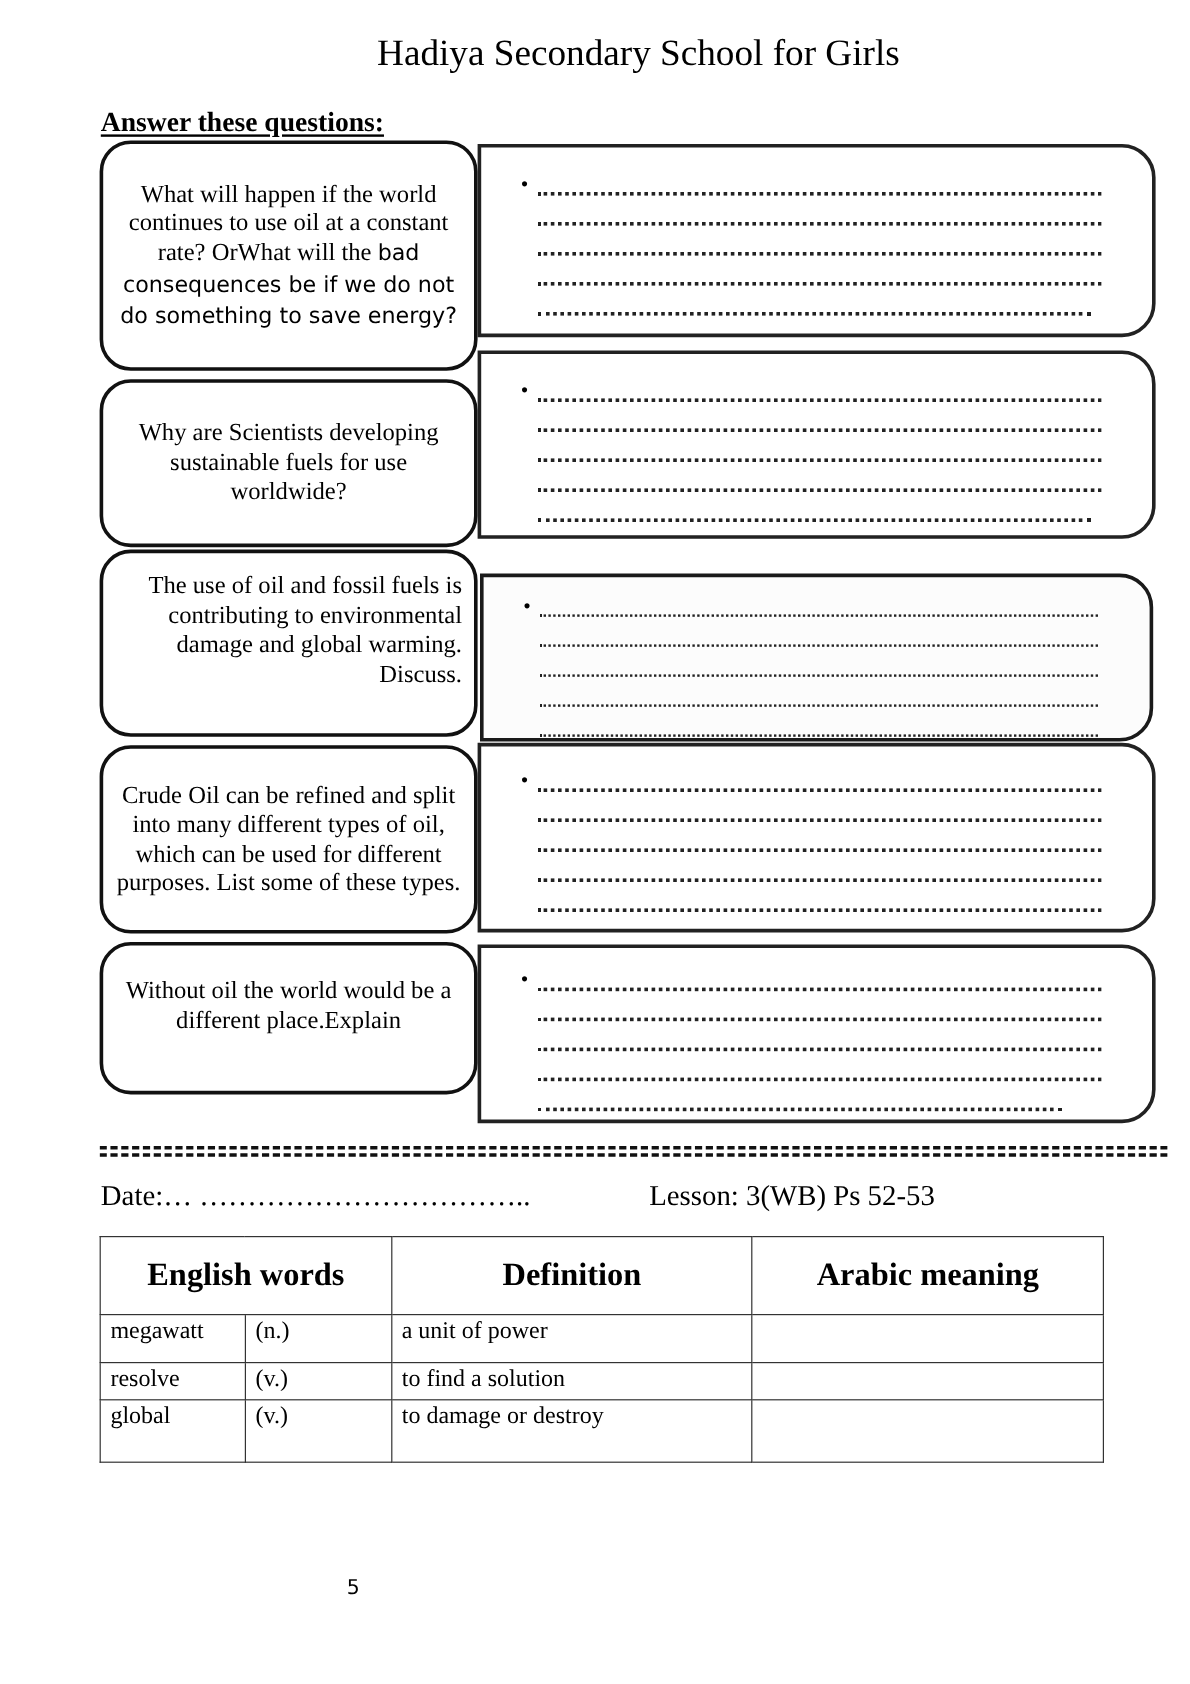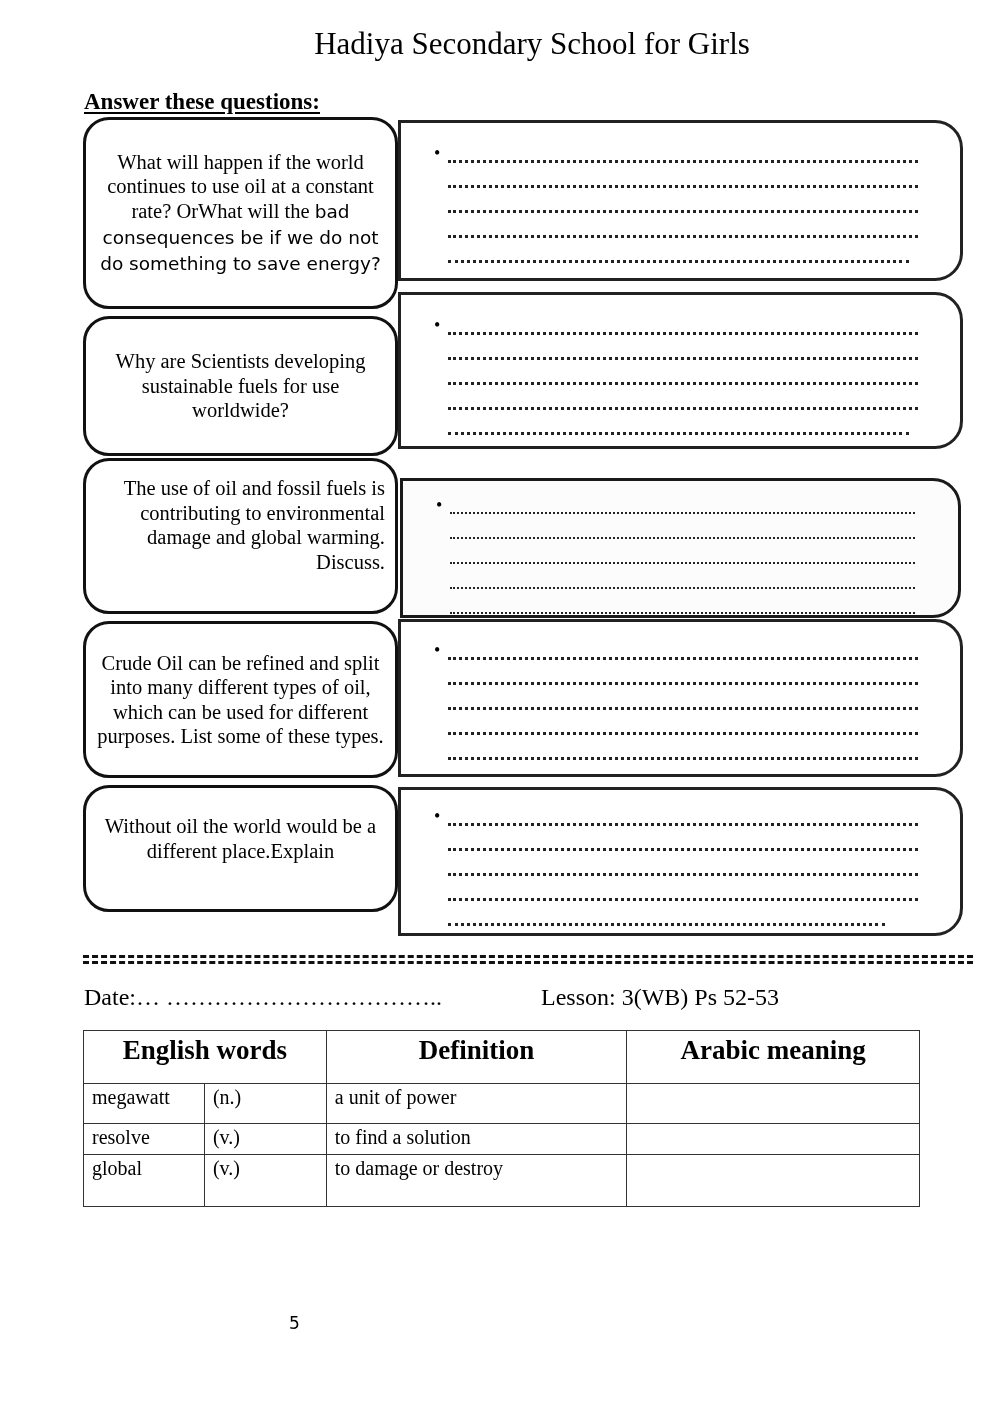--- a/index.html
+++ b/index.html
@@ -17,21 +17,21 @@
   .line.short .dots { width: 92%; }
   .bullet { position: absolute; left: 0; top: 0; font-size: 18px; line-height: 16px; }
 
   .divider { left: 83px; width: 890px; top: 955px; height: 14px; overflow: hidden; }
   .divider .eq { border-top: 3px dashed #111; border-bottom: 3px dashed #111; height: 3px; }
   .date { left: 84px; top: 982px; font-size: 24px; line-height: 30px; }
   .lesson { left: 541px; top: 982px; font-size: 24px; line-height: 30px; }
 
   table.vocab { position: absolute; left: 83px; top: 1030px; width: 837px; border-collapse: collapse; font-size: 20px; }
   table.vocab td, table.vocab th { border: 1.5px solid #333; padding: 0 8px; vertical-align: top; text-align: left; font-weight: normal; }
-  table.vocab th { font-size: 27px; font-weight: bold; text-align: center; height: 50px; vertical-align: top; padding-top: 2px; line-height: 34px; }
+  table.vocab th { font-size: 27px; font-weight: bold; text-align: center; height: 50px; vertical-align: top; padding-top: 14px; line-height: 34px; }
   table.vocab td { line-height: 26px; }
   .r1 td { height: 32px; }
   .r2 td { height: 39px; }
   .r3 td { height: 30px; }
   .r4 td { height: 51px; }
   .pagenum { left: 289px; top: 1313px; font-size: 17px; font-family: "DejaVu Sans", sans-serif; }
 </style>
 </head>
 <body>
 

